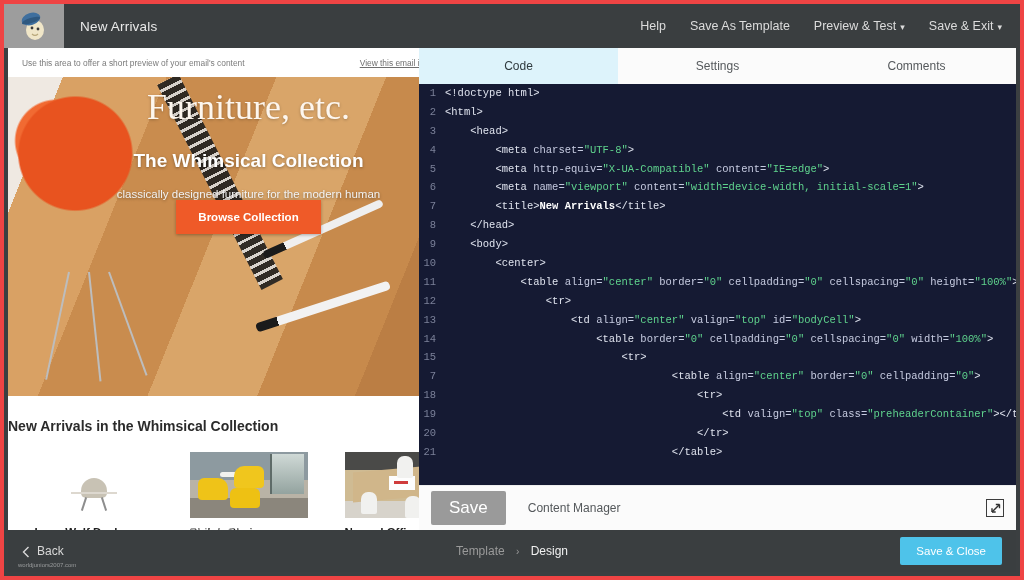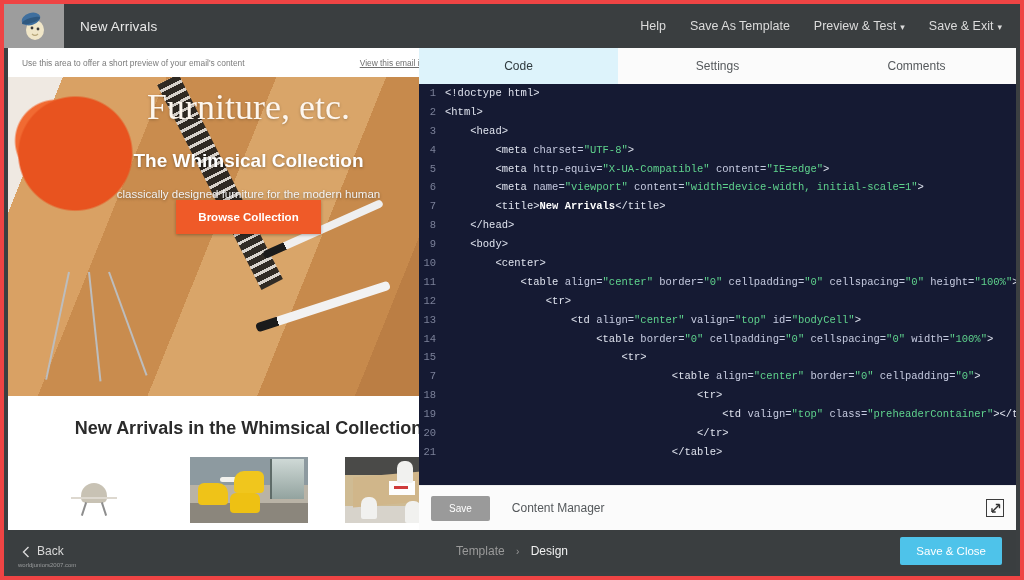--- a/index.html
+++ b/index.html
@@ -95,21 +95,21 @@
   }
   #hero-btn {
     background:#ef5a28; color:#fff; font-size:11.5px;
     font-weight:bold; padding:11px 22px; border:none; cursor:pointer;
     box-shadow:0 1px 3px rgba(0,0,0,.3);
   }
 
   
   #products-wrap { padding:22px 0 0 0; background:#fff; }
   #products-title {
-    text-align:center; font-size:18px; font-weight:bold; color:#2b2b2b;
+    font-size:14px; font-weight:bold; color:#2b2b2b;
   }
   #products {
     display:flex; justify-content:space-around; margin-top:18px; padding:0 8px;
   }
   .product { width:118px; }
   .prod-img { height:66px; width:100%; position:relative; overflow:hidden; }
   .prod-name {
     margin-top:8px; font-size:11.5px; font-weight:bold; color:#1f1f1f;
     white-space:nowrap;
   }
@@ -195,21 +195,21 @@
   .tg { color:#dfe3ee; }
   .at { color:#c6cbe0; }
   .st { color:#5fd38d; }
   .tx { color:#ffffff; font-weight:bold; }
   #codebar {
     position:absolute; left:0; right:0; bottom:0; height:45px;
     background:#fbfbfb; display:flex; align-items:center; padding:0 12px;
     border-top:1px solid #eee;
   }
   #save-btn {
-    background:#9a9a9a; color:#fff; border:none; font-size:10px;
+    background:#9a9a9a; color:#fff; border:none; font-size:17px;
     padding:7px 18px; cursor:pointer; border-radius:2px;
   }
   #content-manager { margin-left:22px; font-size:12px; color:#54585b; cursor:pointer; }
   #expand-icon {
     margin-left:auto; width:18px; height:18px; border:1.5px solid #3c3c3c;
     display:flex; align-items:center; justify-content:center; cursor:pointer;
   }
 
   
   #bottombar {

